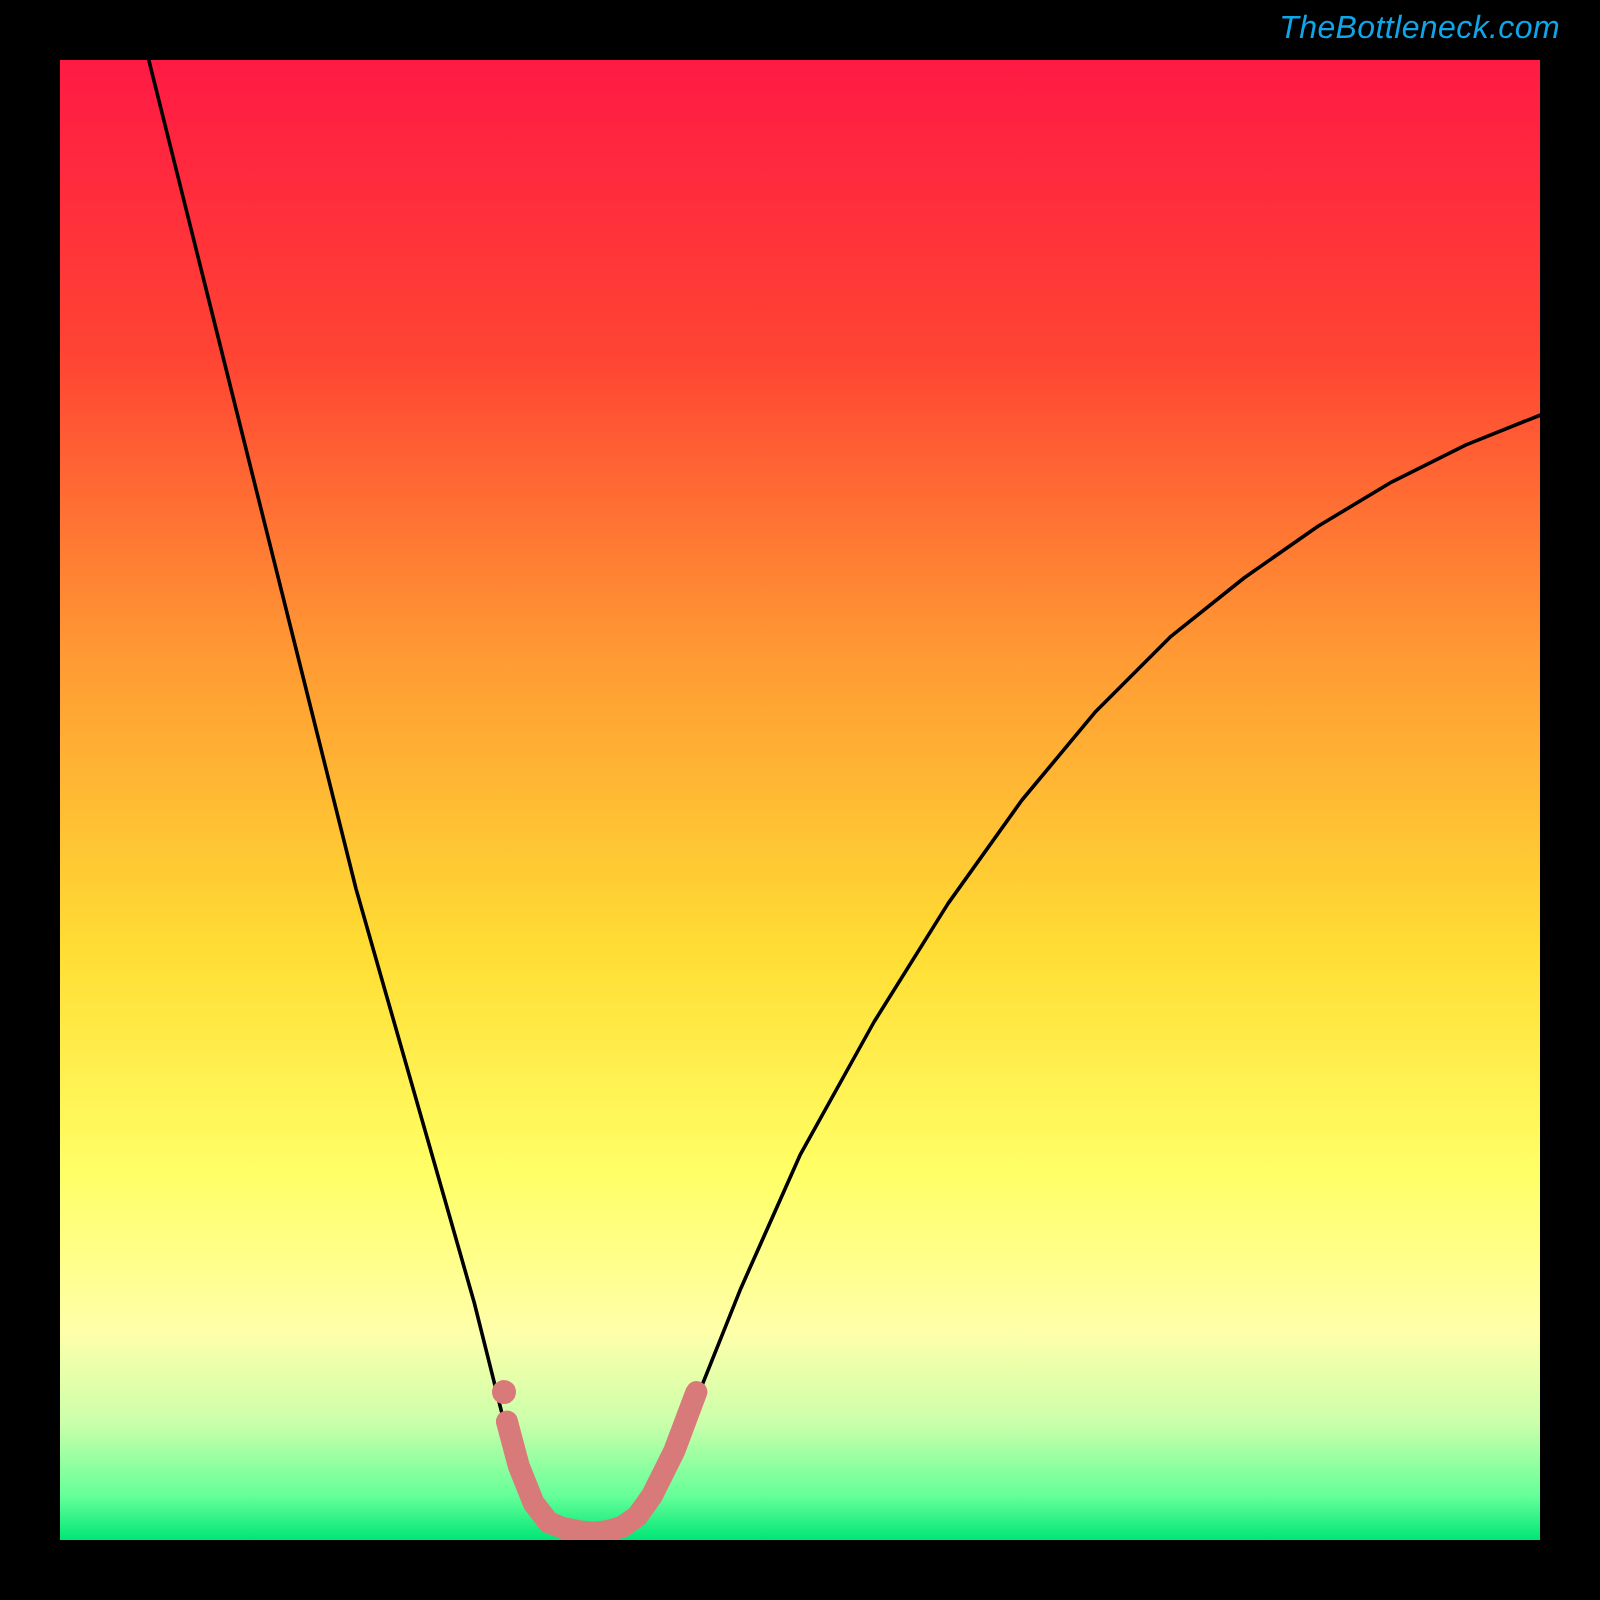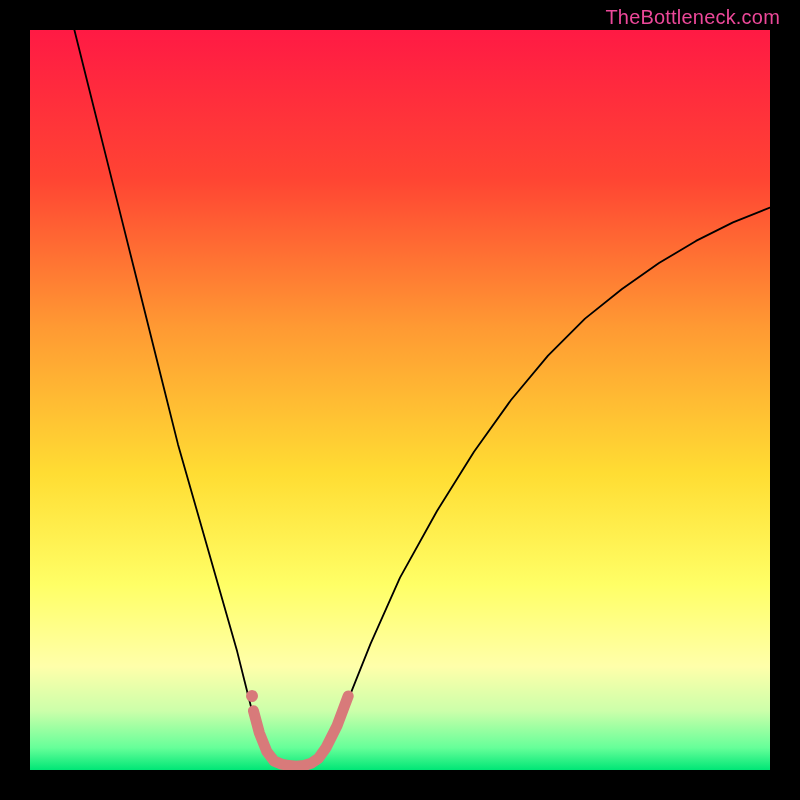--- a/index.html
+++ b/index.html
@@ -8,25 +8,26 @@
     width: 800px;
     height: 800px;
     background: #000;
     position: relative;
     font-family: Arial, sans-serif;
   }
   .watermark {
     position: absolute;
     top: 6px;
     right: 20px;
-    color: #ec4899;
-    font-size: 20px;
+    color: #0ea5e9;
+    font-size: 16px;
     font-weight: 500;
     z-index: 10;
     letter-spacing: 0.2px;
+    font-style: italic;
   }
   .plot-area {
     position: absolute;
     top: 30px;
     left: 30px;
     width: 740px;
     height: 740px;
   }
   svg {
     display: block;

